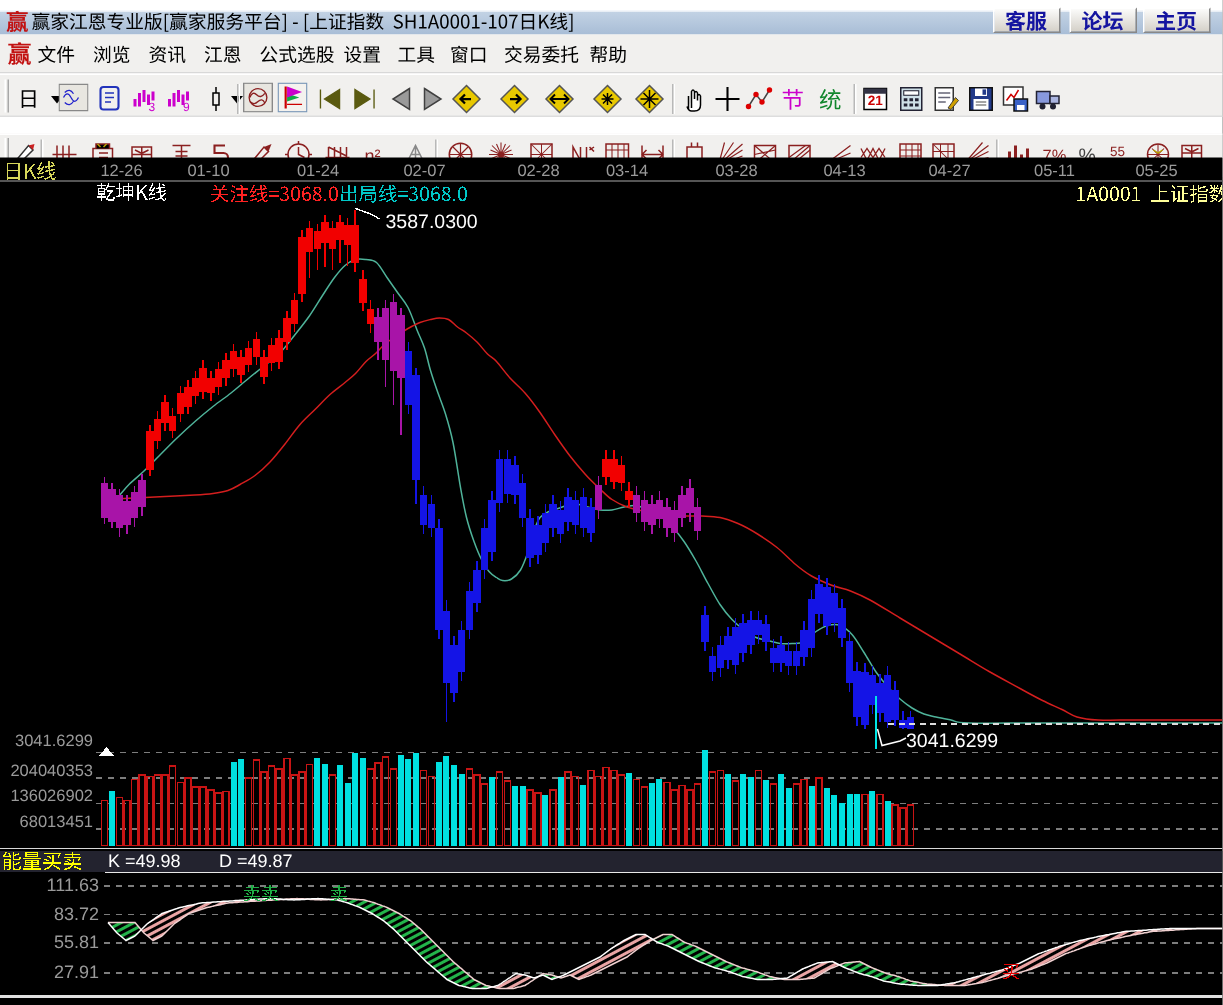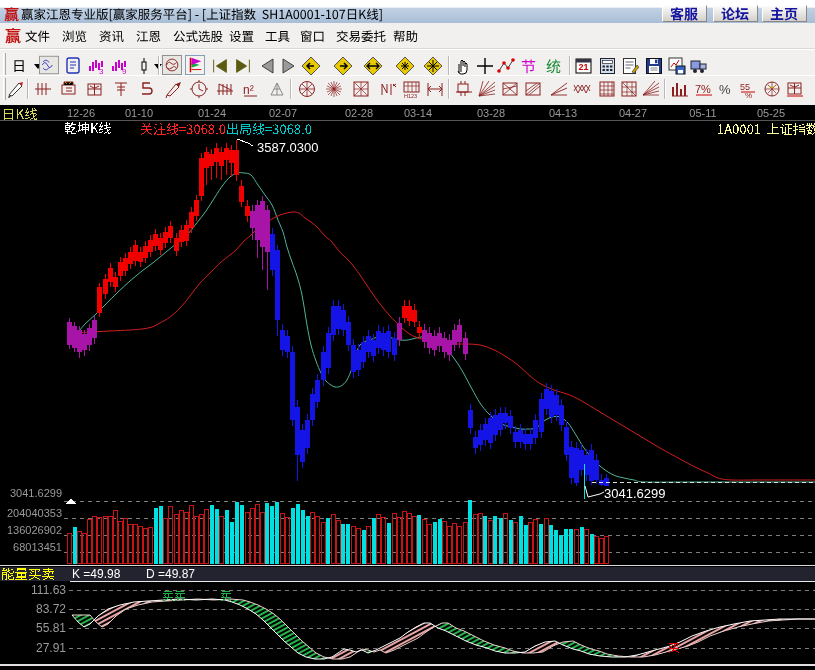--- a/index.html
+++ b/index.html
@@ -198,21 +198,21 @@
         <rect x="9" y="10" width="9" height="8" fill="#3a62c8" stroke="#111"></rect>
         <rect x="11" y="14" width="5" height="3.4" fill="#fff"></rect>
       </svg>
 <svg class="ic" style="left:689px;top:6px" width="20" height="20" viewBox="0 0 20 20">
         <rect x="2" y="5" width="9" height="8" fill="#8899dd" stroke="#223"></rect>
         <rect x="11" y="8" width="6" height="5" fill="#aab4e0" stroke="#223"></rect>
         <circle cx="6" cy="15" r="2" fill="#223"></circle>
         <circle cx="13" cy="15" r="2" fill="#223"></circle>
       </svg>
     </div>
-<div class="tool" style="top:75px;height:44px;border-top:1px solid #fff">
+<div class="tool" style="top:89px;height:29px;border-top:1px solid #fff">
       <div class="grip" style="top:2px"></div>
 <svg class="ic" style="left:6px;top:3px" width="20" height="20" viewBox="0 0 20 20">
         <path d="M3,16 L13,4 L16,7 L6,17 Z" fill="#fff" stroke="#333"></path>
         <path d="M13,4 L16,7 L17,3 Z" fill="#cc2222"></path>
         <path d="M3,16 l-1,3 3,-1 Z" fill="#333"></path>
       </svg>
 <div class="sep" style="left:27px;top:3px"></div>
 <svg class="ic" style="left:33px;top:3px" width="20" height="20" viewBox="0 0 20 20">
         <path d="M2,10 h16 M5,4 v12 M9,4 v12 M13,4 v12" stroke="#8b2020"></path>
       </svg>

